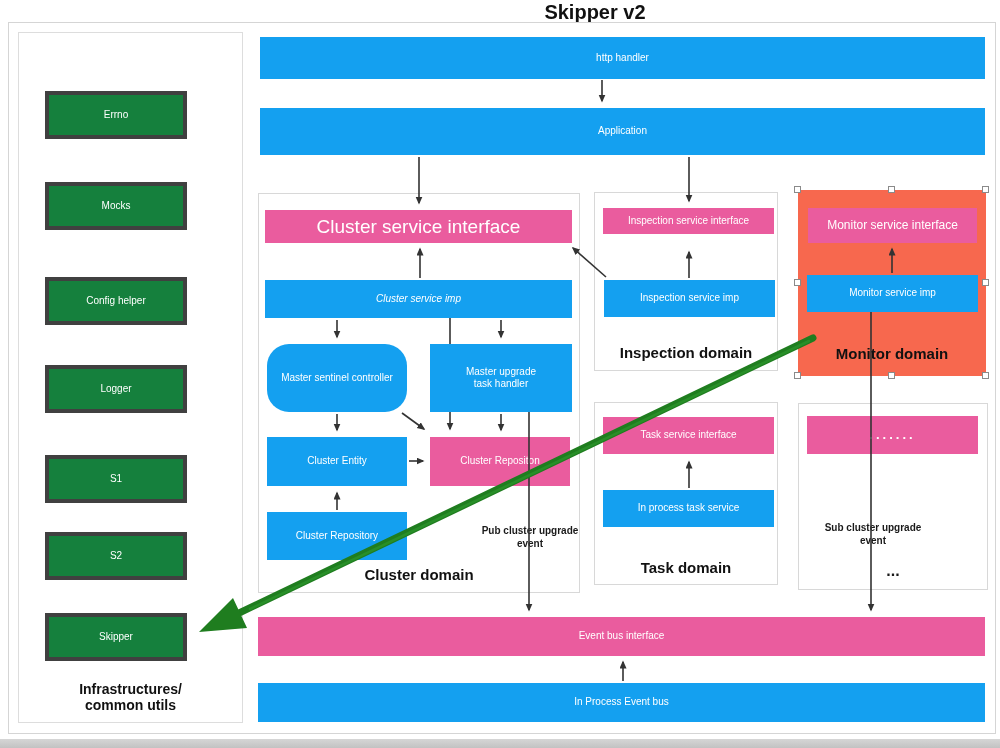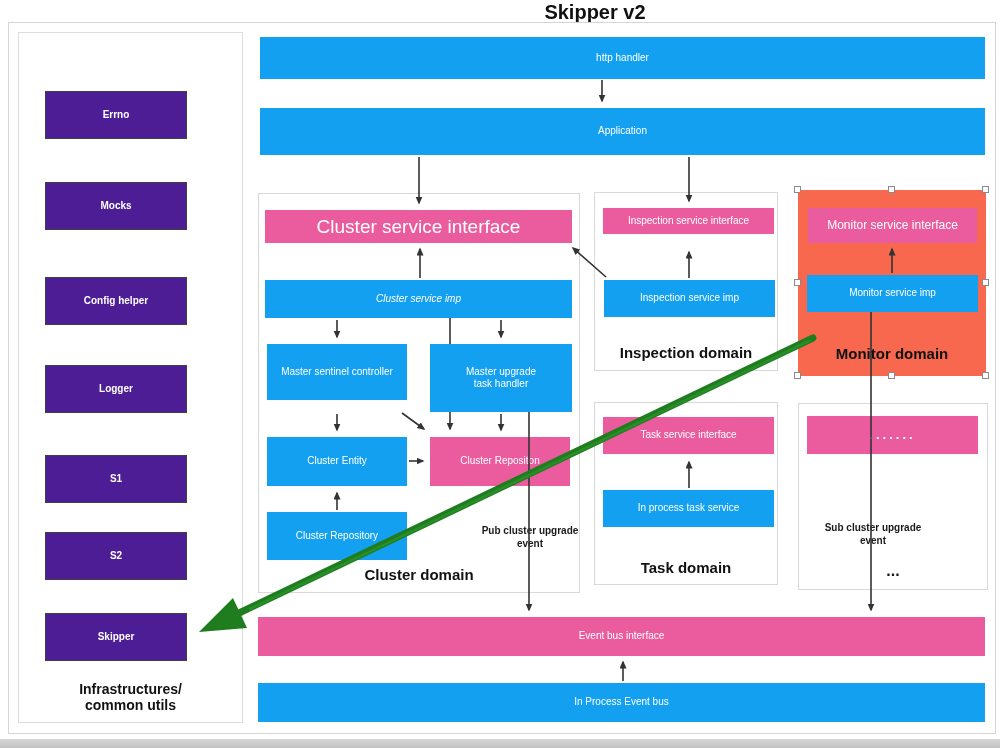--- a/index.html
+++ b/index.html
@@ -6,21 +6,21 @@
   body{
     width:1000px;height:748px;position:relative;background:#ffffff;
     font-family:"Liberation Sans", sans-serif;overflow:hidden;
   }
   .box{
     position:absolute;display:flex;align-items:center;justify-content:center;
     color:#fff;font-size:10px;text-align:center;line-height:1.25;box-sizing:border-box;
   }
   .blue{background:#14A0F0;}
   .pink{background:#EA5C9E;}
-  .greenbox{background:#4c1d95;border:1px solid #404040;font-weight:bold;}
+  .greenbox{background:#15803d;border:4px solid #404040;}
   .container{
     position:absolute;background:#fff;border:1.5px solid #d8d8d8;box-sizing:border-box;
   }
   .orange{background:#F7684E;border:none;}
   .domain-label{
     position:absolute;text-align:center;font-weight:bold;font-size:15px;color:#111;
   }
   .note{
     position:absolute;text-align:center;font-weight:bold;font-size:10px;color:#1a1a1a;line-height:1.25;
   }
@@ -106,21 +106,21 @@
 <div class="box blue" style="left:260px;top:108px;width:725px;height:47px;">
     <span>Application</span>
   </div>
 
 <div class="box pink" style="left:265px;top:210px;width:307px;height:33px;font-size:19px;">
     <span>Cluster service interface</span>
   </div>
 <div class="box blue" style="left:265px;top:280px;width:307px;height:38px;font-size:10px;font-style:italic;">
     <span>Cluster service imp</span>
   </div>
-<div class="box blue" style="left:267px;top:344px;width:140px;height:56px;padding:0 12px;">
+<div class="box blue" style="left:267px;top:344px;width:140px;height:68px;padding:0 12px;border-radius:22px;">
     <span>Master sentinel controller</span>
   </div>
 <div class="box blue" style="left:430px;top:344px;width:142px;height:68px;padding:0 30px;">
     <span>Master upgrade task handler</span>
   </div>
 <div class="box blue" style="left:267px;top:437px;width:140px;height:49px;">
     <span>Cluster Entity</span>
   </div>
 <div class="box pink" style="left:430px;top:437px;width:140px;height:49px;">
     <span>Cluster Repositon</span>

